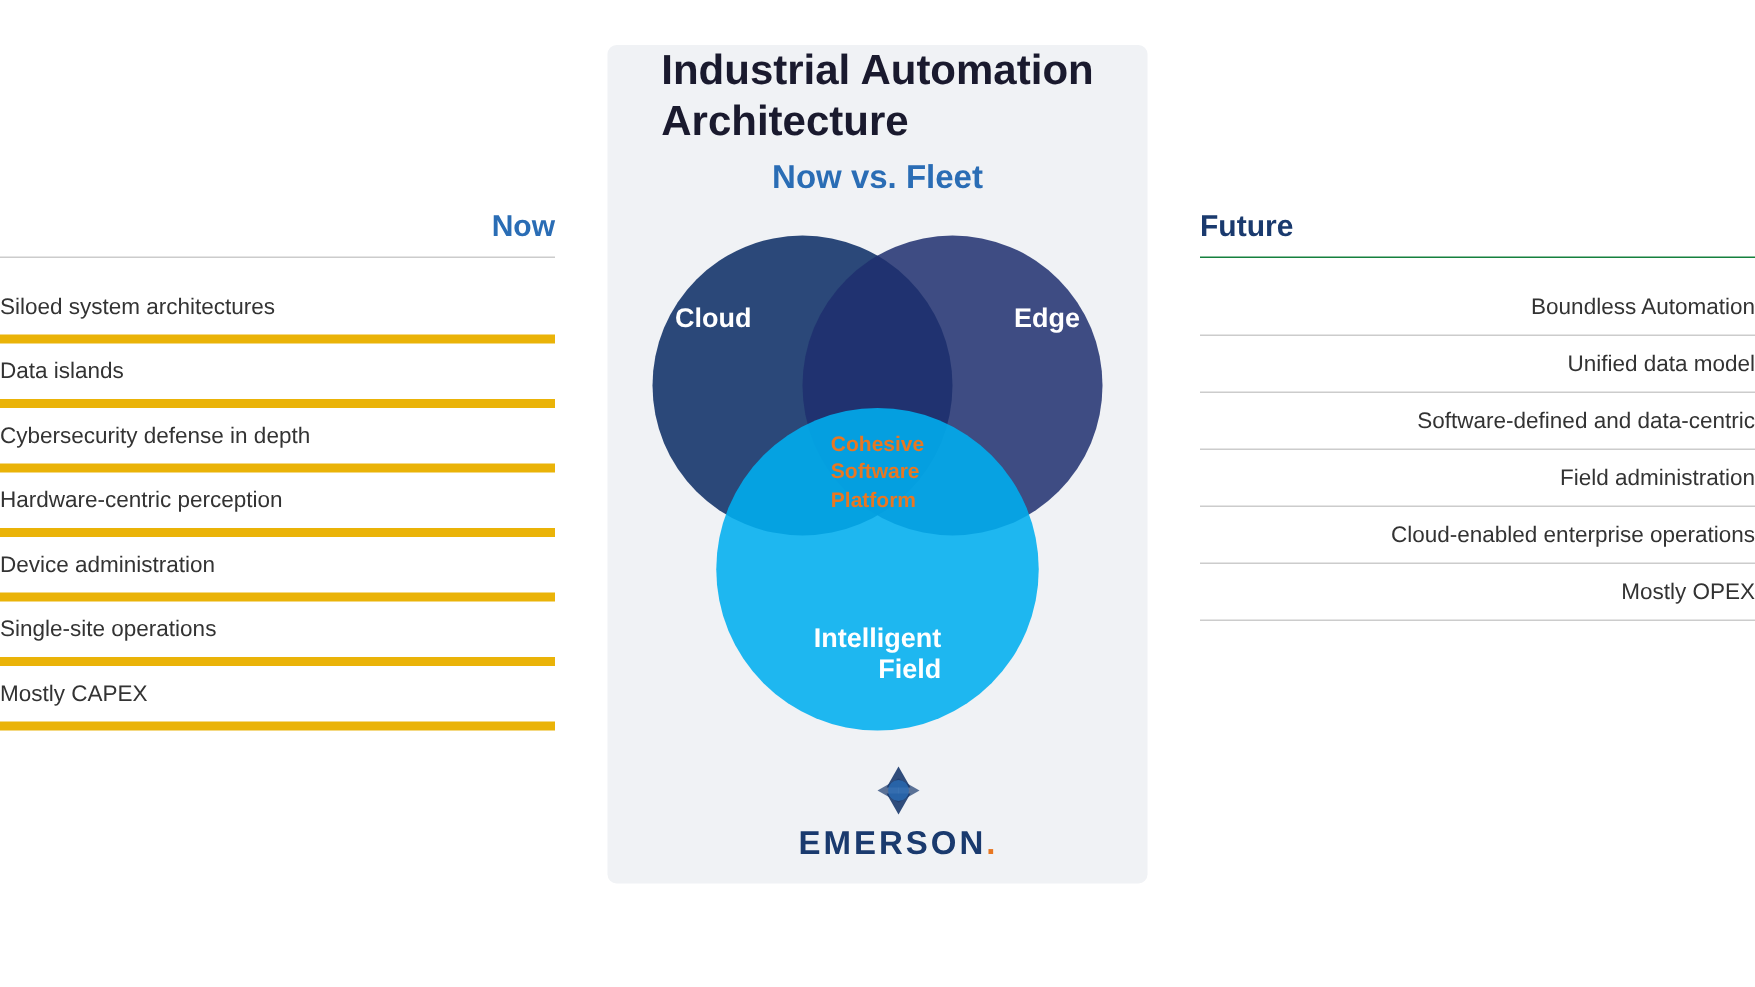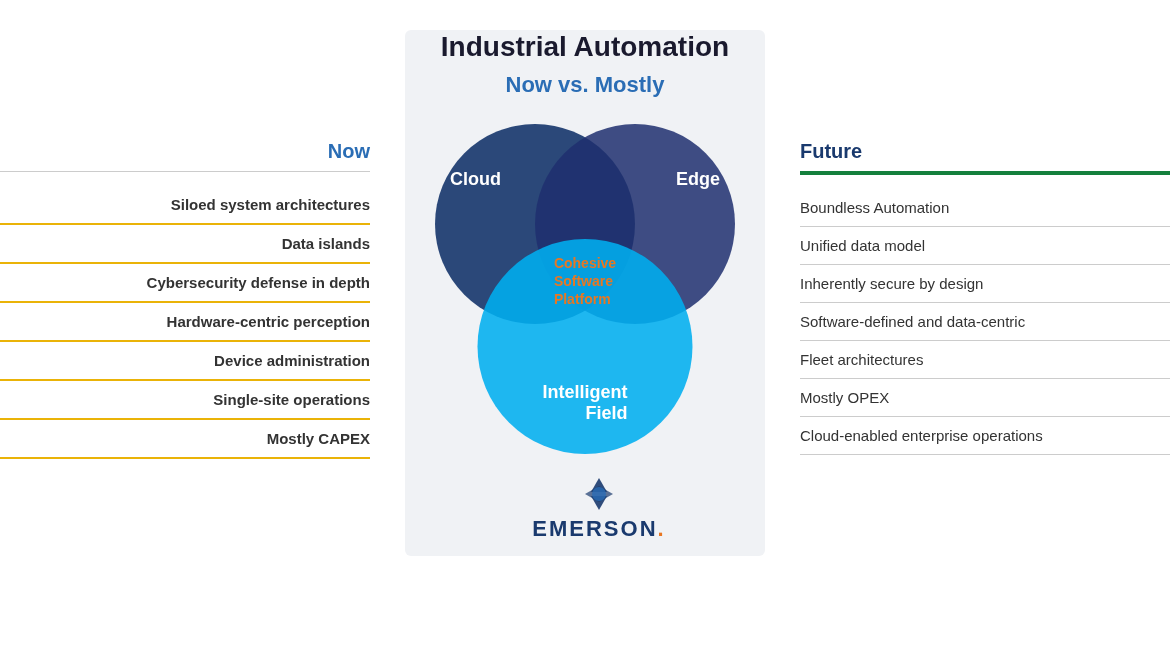--- a/index.html
+++ b/index.html
@@ -37,26 +37,25 @@
       font-weight: 600;
       margin-bottom: 14px;
       padding-bottom: 8px;
       border-bottom: 1px solid #ccc;
       width: 100%;
       text-align: right;
     }
 
     .left-item {
       width: 100%;
-      text-align: right;
+      text-align: left;
       font-size: 15px;
       color: #333;
       padding: 10px 0;
-      border-bottom: 2px solid #eab308;
-      font-weight: bold;
+      border-bottom: 6px solid #eab308;
     }
 
     
     .center-column {
       flex: 0 0 390px;
       display: flex;
       flex-direction: column;
       align-items: center;
       padding: 10px 0;
     }
@@ -193,28 +192,28 @@
       padding-left: 20px;
       padding-top: 120px;
     }
 
     .future-label {
       color: #1a3a6e;
       font-size: 20px;
       font-weight: 600;
       margin-bottom: 14px;
       padding-bottom: 8px;
-      border-bottom: 4px solid #15803d;
+      border-bottom: 1px solid #15803d;
       width: 100%;
       text-align: left;
     }
 
     .right-item {
       width: 100%;
-      text-align: left;
+      text-align: right;
       font-size: 15px;
       color: #333;
       padding: 10px 0;
       border-bottom: 1px solid #ccc;
     }
 
     
     .center-bg {
       background: #f0f2f5;
       border-radius: 6px;
@@ -238,22 +237,23 @@
     <div class="left-item">Hardware-centric perception</div>
     <div class="left-item">Device administration</div>
     <div class="left-item">Single-site operations</div>
     <div class="left-item">Mostly CAPEX</div>
   </div>
 
   <div class="center-column">
     <div class="center-bg">
       <h1 class="main-title">
         <span>Industrial Automation</span><br>
+        <span>Architecture</span>
       </h1>
-      <div class="subtitle">Now vs. Mostly</div>
+      <div class="subtitle">Now vs. Fleet</div>
 
       <div class="venn-container">
 
         <div class="circle circle-cloud"></div>
         <div class="circle circle-edge"></div>
         <div class="circle circle-field"></div>
 
         <div class="venn-label label-cloud">Cloud</div>
         <div class="venn-label label-edge">Edge</div>
         <div class="venn-label label-field">
@@ -283,20 +283,19 @@
           <span>EMERSON</span><span class="emerson-dot">.</span>
         </div>
       </div>
     </div>
   </div>
 
   <div class="right-column">
     <div class="future-label">Future</div>
     <div class="right-item">Boundless Automation</div>
     <div class="right-item">Unified data model</div>
-    <div class="right-item">Inherently secure by design</div>
     <div class="right-item">Software-defined and data-centric</div>
-    <div class="right-item">Fleet architectures</div>
+    <div class="right-item">Field administration</div>
+    <div class="right-item">Cloud-enabled enterprise operations</div>
     <div class="right-item">Mostly OPEX</div>
-    <div class="right-item">Cloud-enabled enterprise operations</div>
   </div>
 
 </div>
 
 </body></html>

